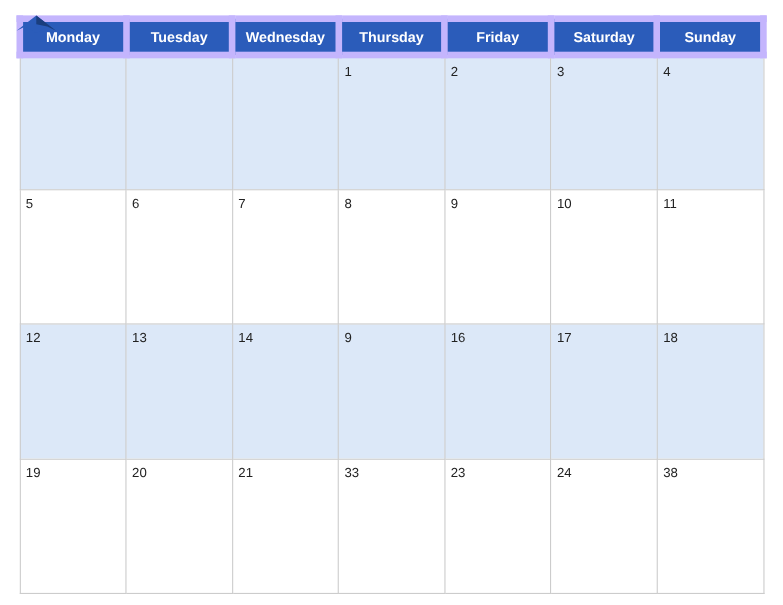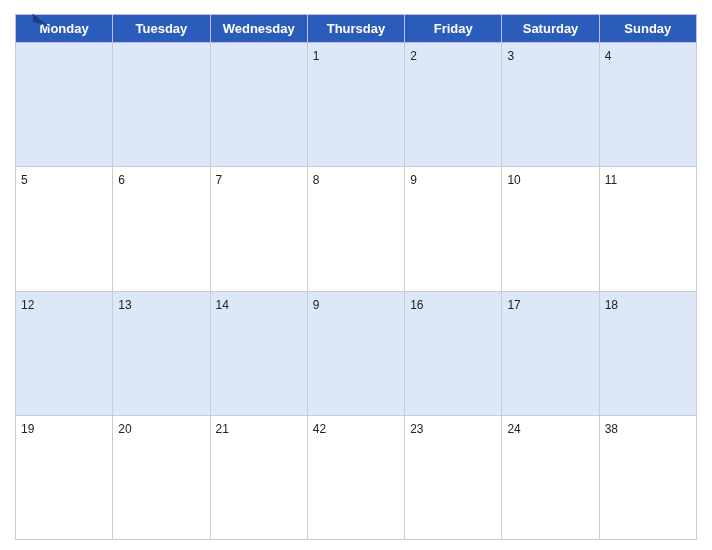--- a/index.html
+++ b/index.html
@@ -76,21 +76,21 @@
       flex: 1;
     }
 
     .calendar thead tr th {
       background-color: #2b5cba;
       color: #fff;
       font-size: 13px;
       font-weight: bold;
       text-align: center;
       padding: 6px 2px;
-      border: 1px solid #c4b5fd;
+      border: 6px solid #c4b5fd;
     }
 
     .calendar tbody tr td {
       border: 1px solid #ccc;
       vertical-align: top;
       padding: 3px 5px;
       height: 72px;
       width: calc(100% / 7);
     }
 
@@ -163,19 +163,19 @@
         <td><span class="day-num">14</span></td>
         <td><span class="day-num">9</span></td>
         <td><span class="day-num">16</span></td>
         <td><span class="day-num">17</span></td>
         <td><span class="day-num">18</span></td>
       </tr>
       <tr>
         <td><span class="day-num">19</span></td>
         <td><span class="day-num">20</span></td>
         <td><span class="day-num">21</span></td>
-        <td><span class="day-num">42</span></td>
+        <td><span class="day-num">33</span></td>
         <td><span class="day-num">23</span></td>
         <td><span class="day-num">24</span></td>
         <td><span class="day-num">38</span></td>
       </tr>
     </tbody>
 </table>
 
 </body></html>

